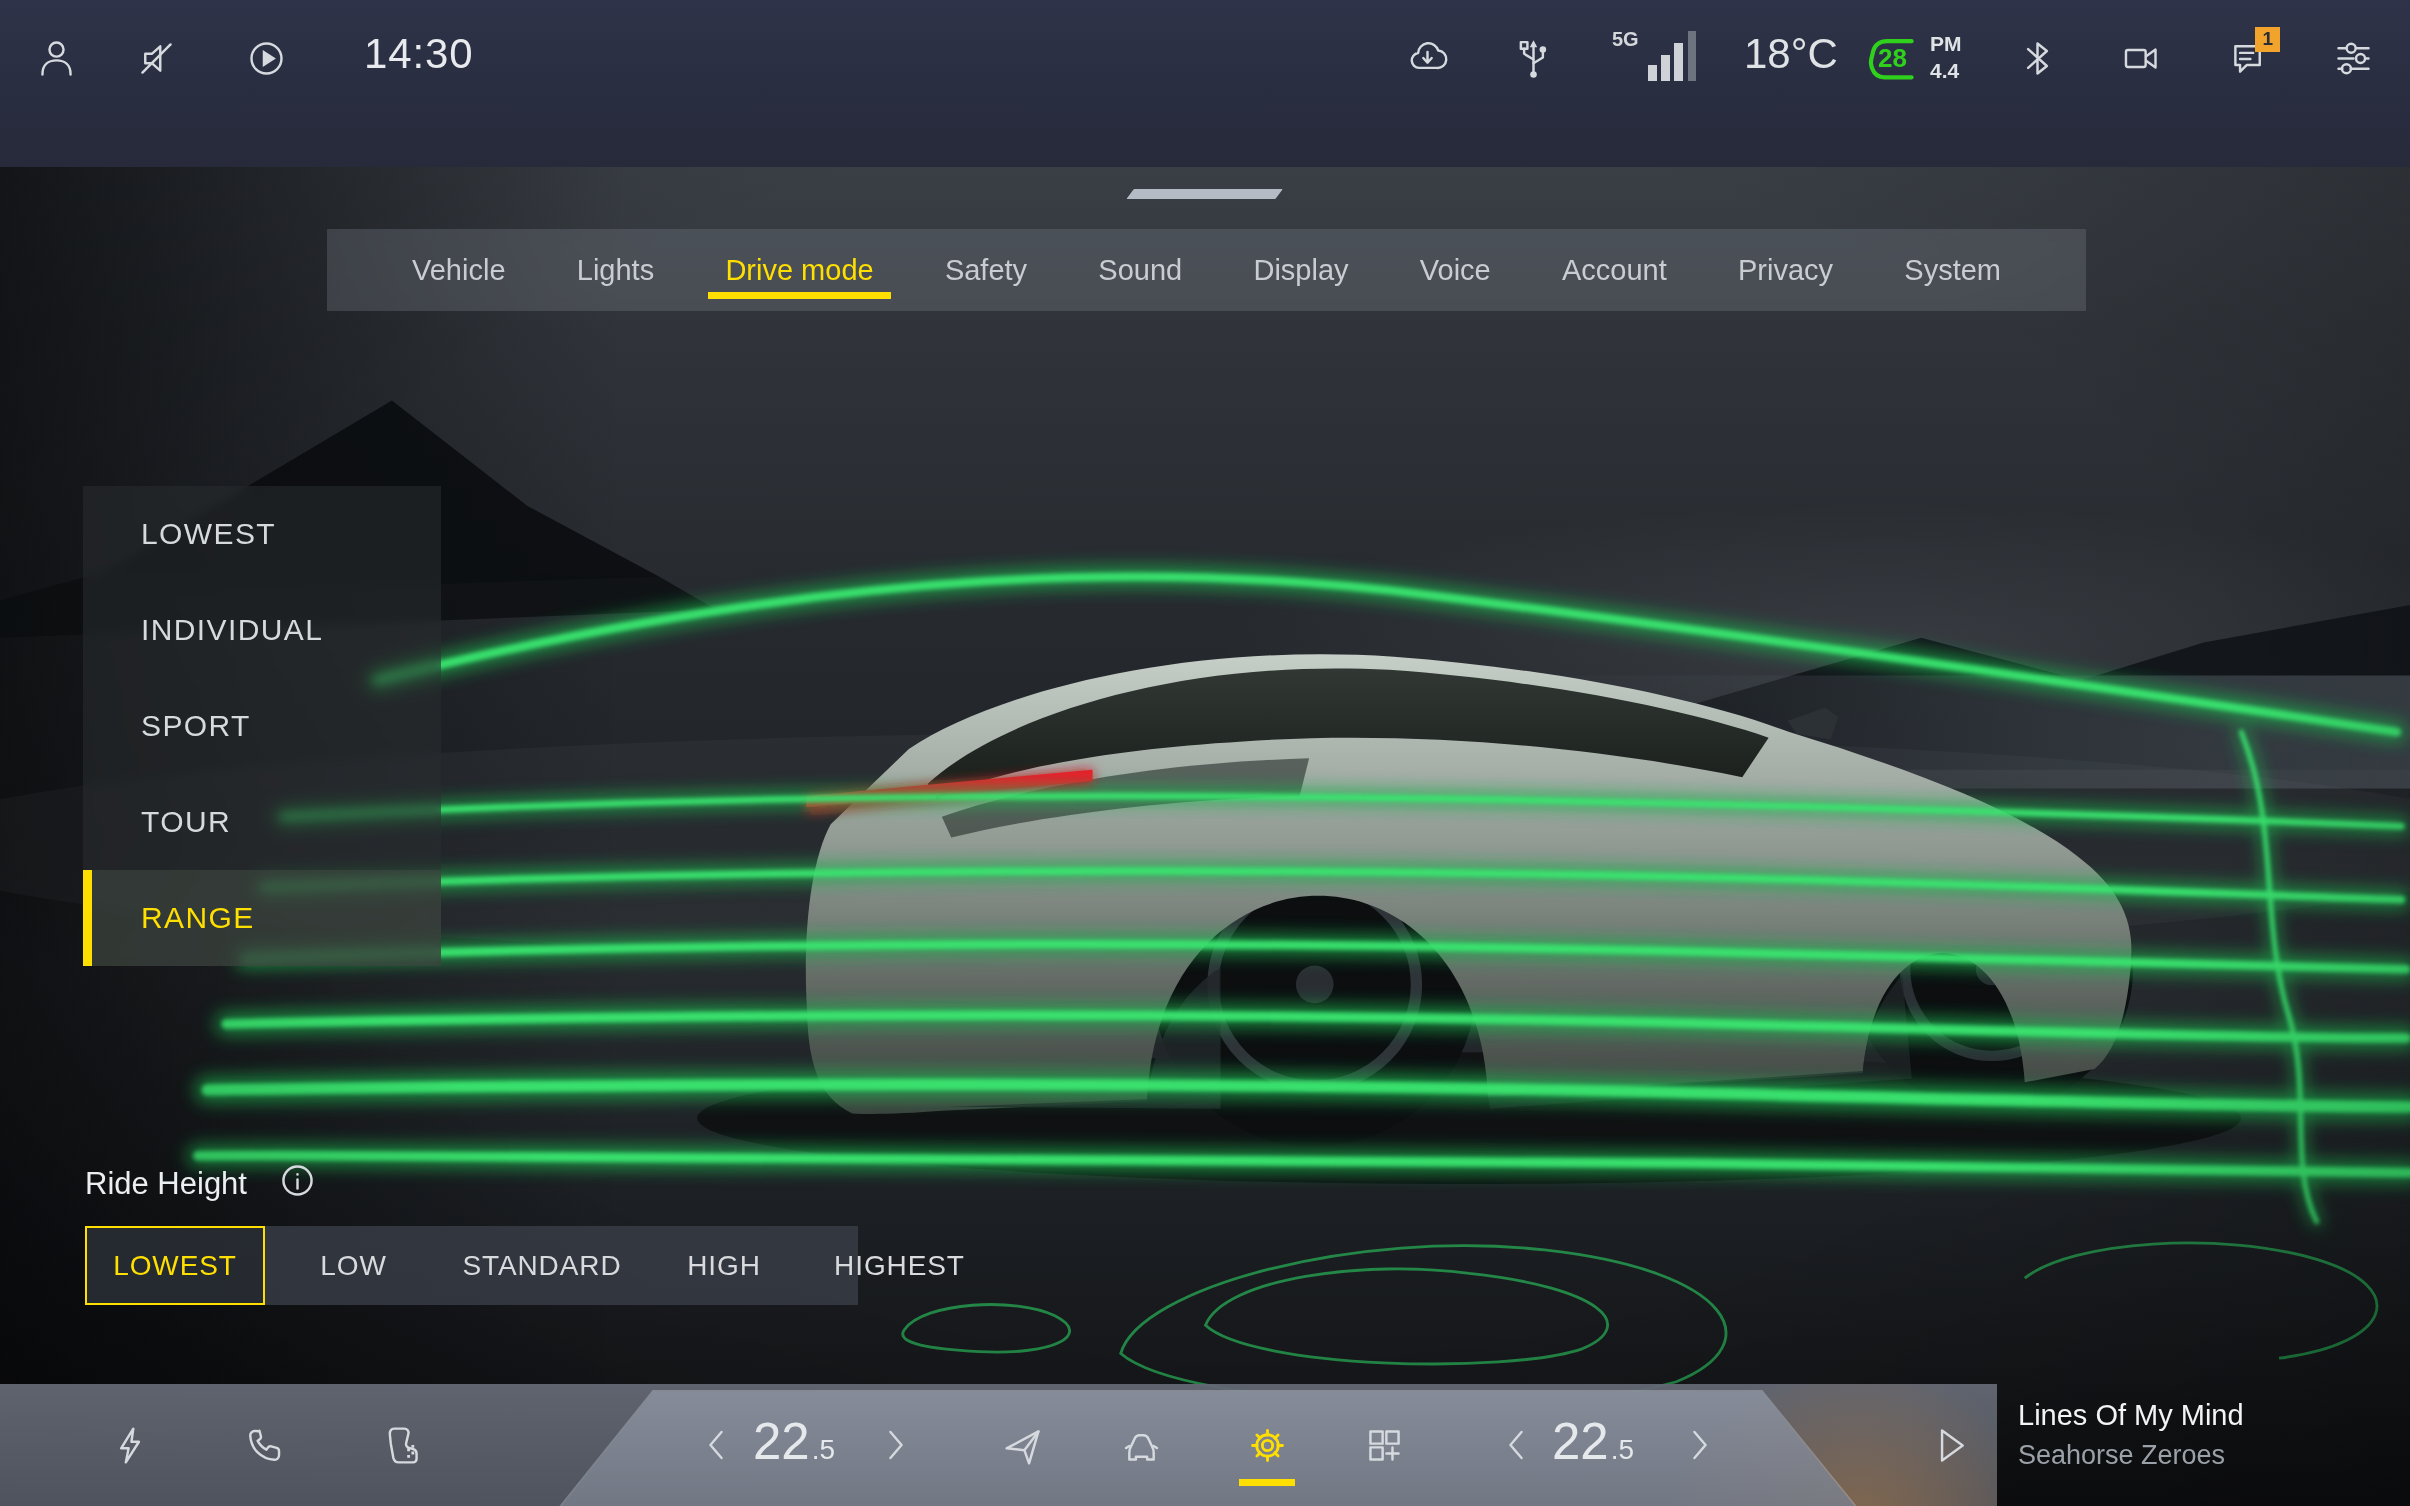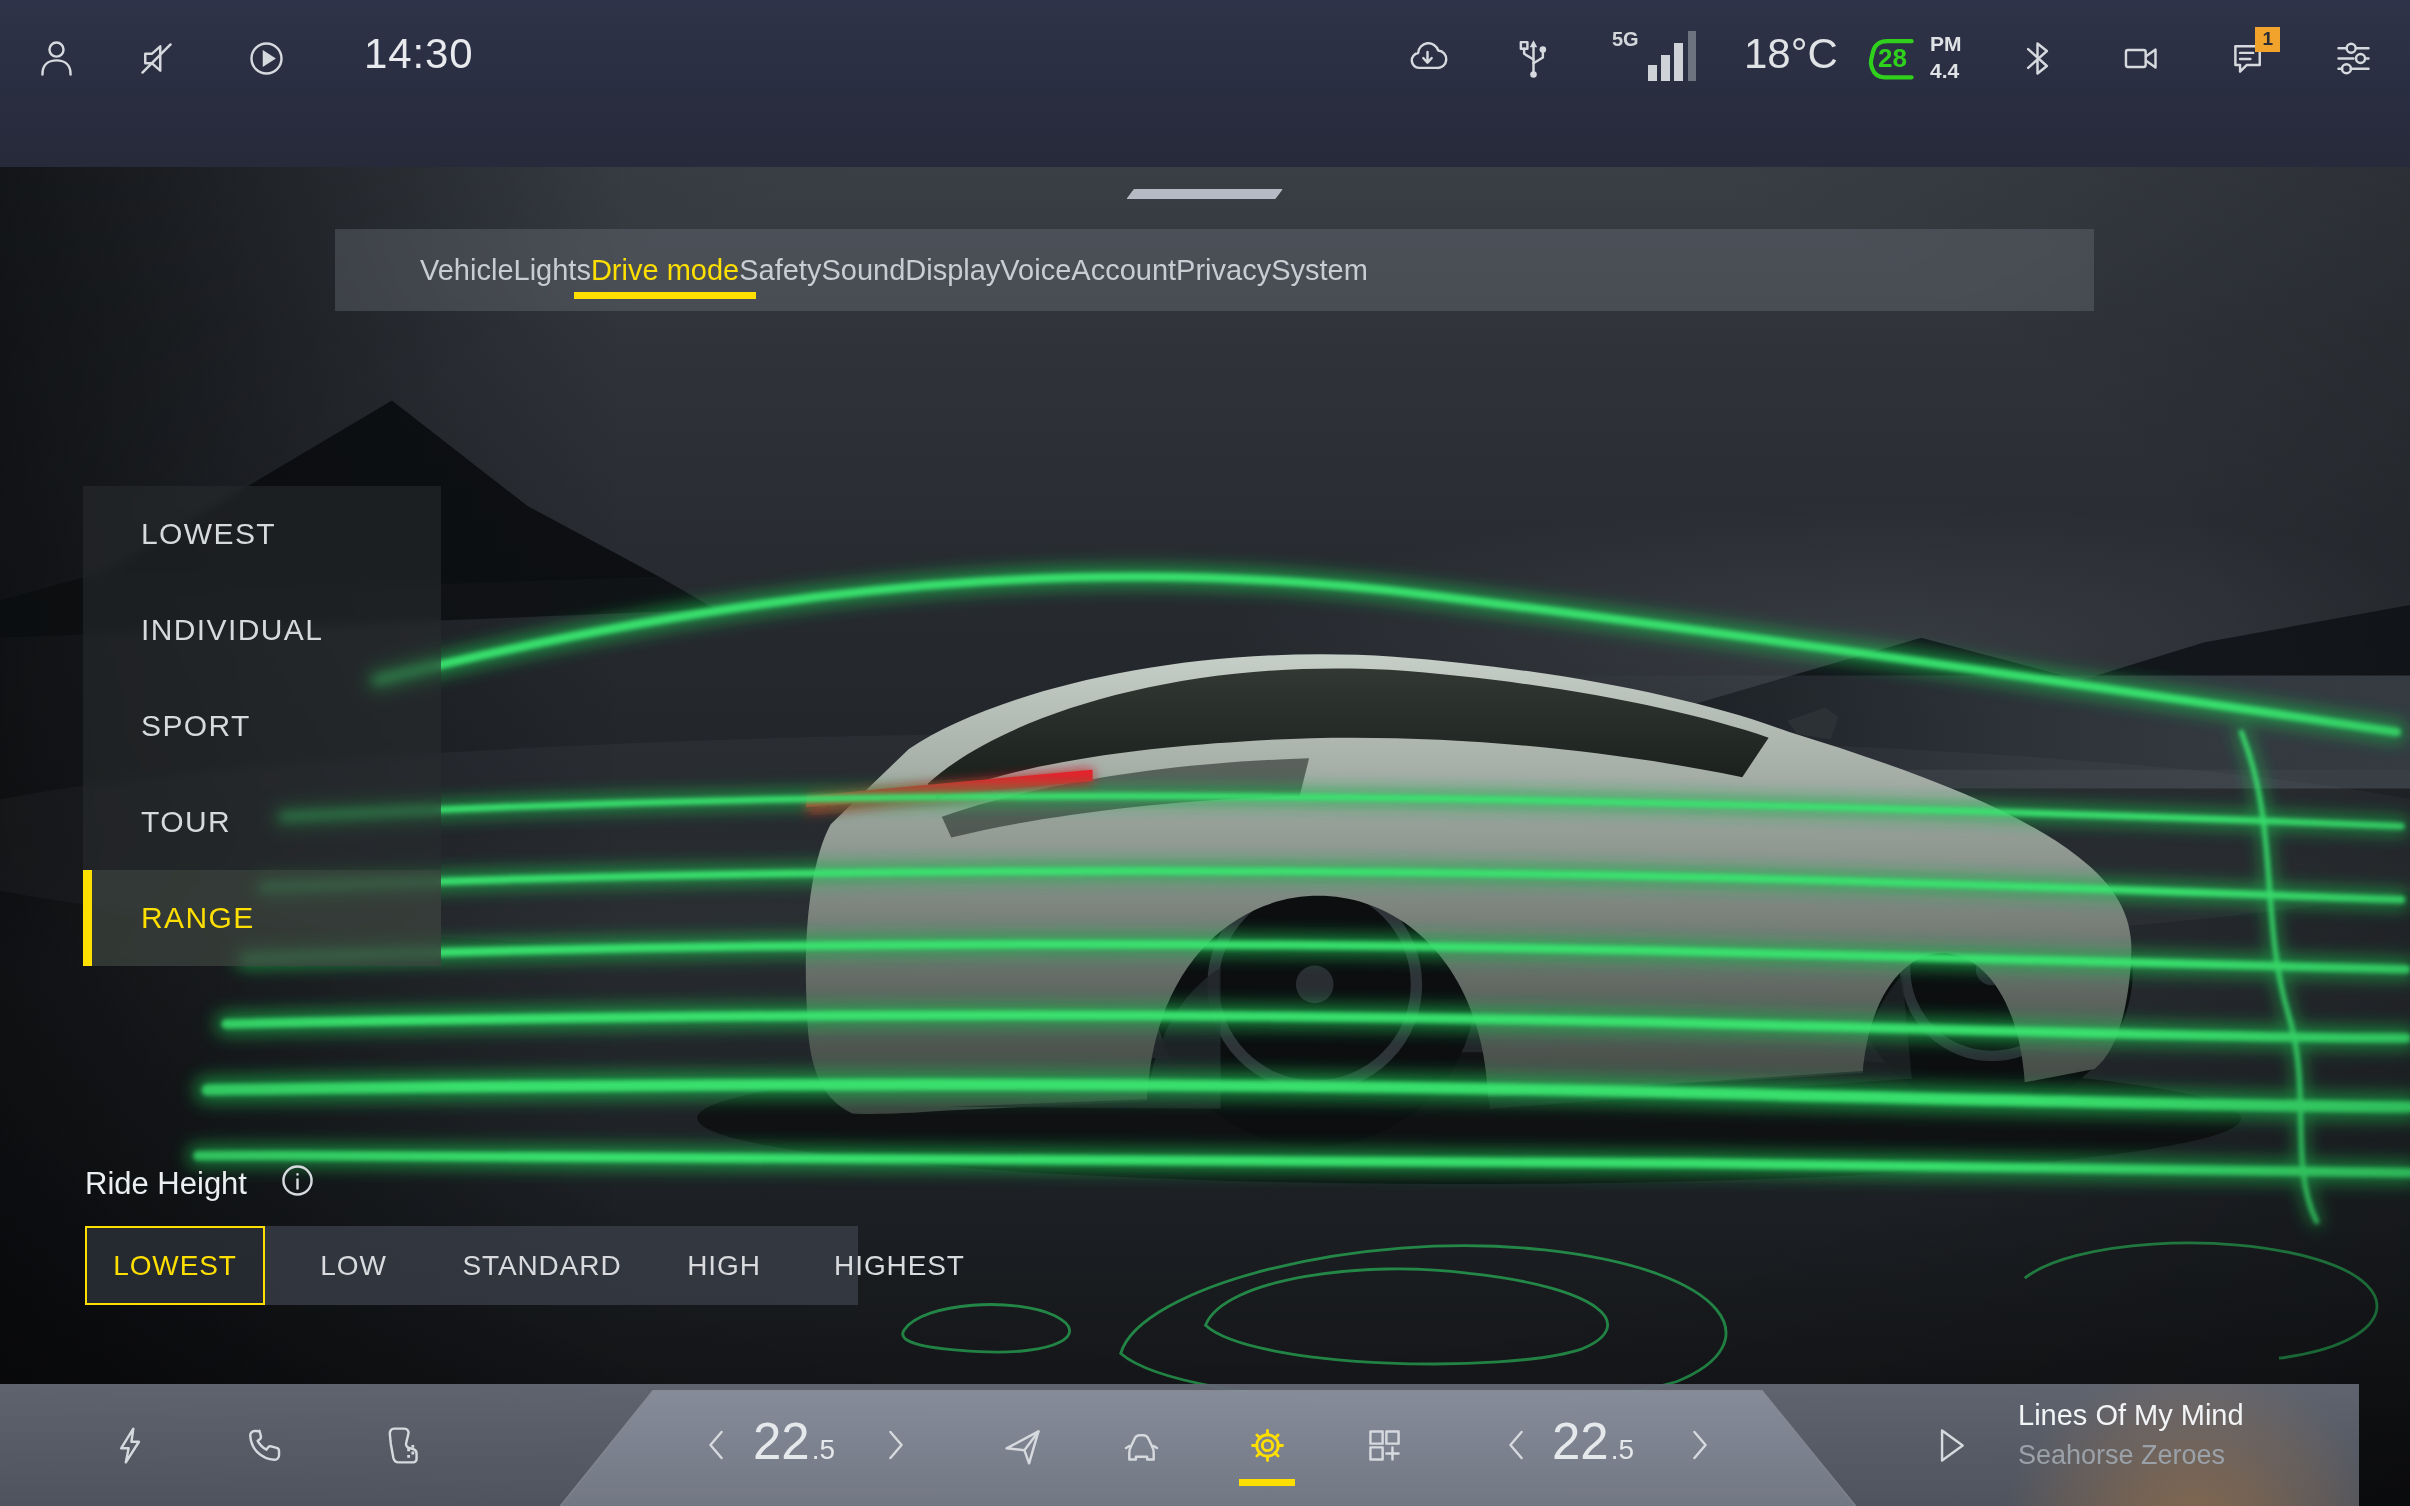--- a/index.html
+++ b/index.html
@@ -33,44 +33,44 @@
   .aqi .val{position:absolute;left:21px;top:15px;font-size:26px;font-weight:bold;color:var(--aqi-green,#2fd11c);}
   .pm{position:absolute;left:1930px;top:30px;line-height:27px;font-size:21px;font-weight:bold;color:#dfe3e6;}
   .badge{position:absolute;right:-9.4px;top:-9.4px;width:25.4px;height:25.4px;background:var(--badge-orange,#f2a32c);
     color:#2a2e36;font-size:19px;font-weight:bold;display:flex;align-items:center;justify-content:center;}
   
   .handle{position:absolute;left:1130px;top:189px;width:149px;height:10.4px;background:#b4bbc5;
     transform:skewX(-36deg);border-radius:0.9px;}
   
   .tabbar{position:absolute;left:327px;top:229px;width:1759px;height:82px;
     background:rgba(118,124,132,.34);backdrop-filter:blur(5.6px);
-    display:flex;align-items:stretch;justify-content:flex-start;padding:12px 85px;box-sizing:border-box;margin-left:8px;}
+    display:flex;align-items:stretch;justify-content:space-between;padding:12px 85px;box-sizing:border-box;}
   .tab{position:relative;display:flex;align-items:center;font-size:29px;color:#c9cdd2;cursor:pointer;white-space:nowrap;}
   .tab.active{color:var(--accent,#ffdf00);}
   .tab.active::after{content:"";position:absolute;left:-17px;right:-17px;bottom:0;height:6.6px;background:var(--accent,#ffdf00);}
   
   .modes{position:absolute;left:83px;top:486px;width:358px;
     background:rgba(42,46,48,.55);backdrop-filter:blur(4.7px);}
   .mode{position:relative;height:96px;display:flex;align-items:center;padding-left:58px;
     font-size:30px;letter-spacing:1.4px;color:#d7dadc;cursor:pointer;}
   .mode.active{background:rgba(66,74,68,.55);color:var(--accent,#ffdf00);}
   .mode.active::before{content:"";position:absolute;left:0;top:0;bottom:0;width:8.5px;background:var(--accent,#ffdf00);}
   
   .rh-label{position:absolute;left:85px;top:1166px;font-size:31px;color:#eceff1;}
   .rh-info{position:absolute;left:275px;top:1158px;width:45px;height:45px;}
   .seg{position:absolute;left:85px;top:1226px;width:773px;height:79px;background:rgba(58,62,72,.8);}
   .seg .opt{position:absolute;top:0;height:79px;display:flex;align-items:center;justify-content:center;
     font-size:28px;letter-spacing:0.9px;color:#d8dadd;cursor:pointer;box-sizing:border-box;}
   .seg .opt.active{border:2.8px solid var(--accent,#ffdf00);background:rgba(30,32,38,.55);color:var(--accent,#ffdf00);}
   .o0{left:0;width:180px}.o1{left:180px;width:177px}.o2{left:357px;width:200px}.o3{left:556px;width:166px}.o4{left:722px;width:185px}
   
-  .dock{position:absolute;left:0;top:1384px;width:2315px;height:122px;
+  .dock{position:absolute;left:0;top:1384px;width:1997px;height:122px;
     background:
       radial-gradient(circle 282px at 93% 140%, rgba(226,140,50,.42), transparent 70%),
-      linear-gradient(180deg, rgba(99,104,116,.95), rgba(82,87,98,.95)); padding-left: 44px;}
+      linear-gradient(180deg, rgba(99,104,116,.95), rgba(82,87,98,.95));}
   .dock-center{position:absolute;left:559px;top:5.6px;width:1298px;height:117px;
     clip-path:polygon(94px 0,1203px 0,1298px 117px,0 117px);background:rgba(206,212,222,.35);}
   .dock-center-fill{position:absolute;left:561px;top:7.5px;width:1294px;height:115px;
     clip-path:polygon(93px 0,1201px 0,1294px 115px,0 115px);
     background:linear-gradient(180deg, rgba(134,140,154,.75), rgba(110,116,129,.75));}
   .dk{position:absolute;top:39px;width:45px;height:45px;display:flex;align-items:center;justify-content:center;cursor:pointer;}
   .dk svg{display:block;}
   .chev{position:absolute;top:44px;width:26px;height:34px;cursor:pointer;}
   .dtemp{position:absolute;top:28px;display:flex;align-items:baseline;color:#e6e9ec;cursor:pointer;}
   .dtemp .whole{font-size:51px;font-weight:300;}

